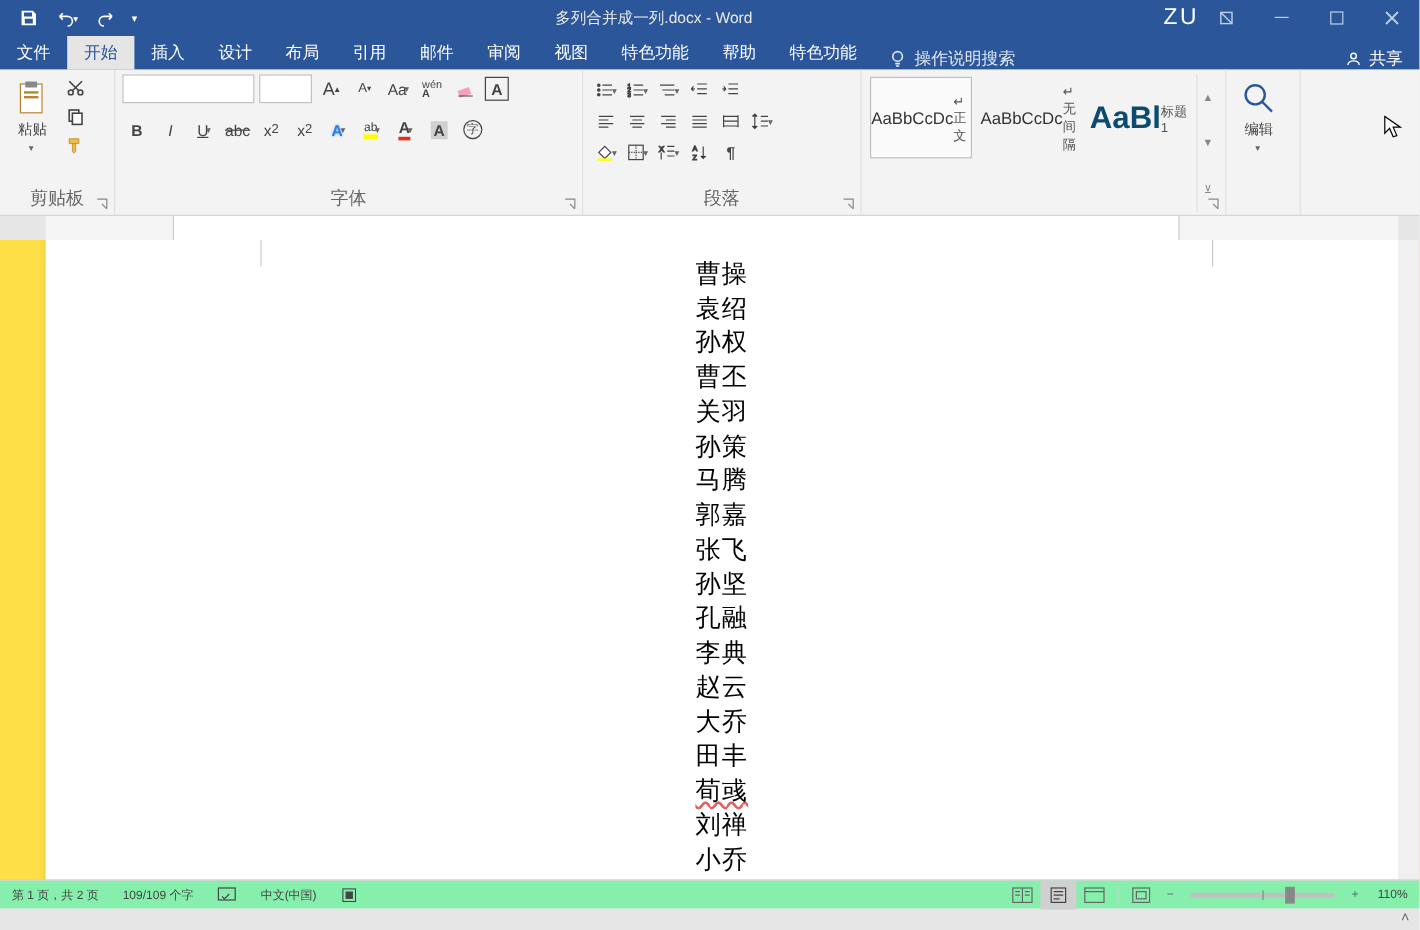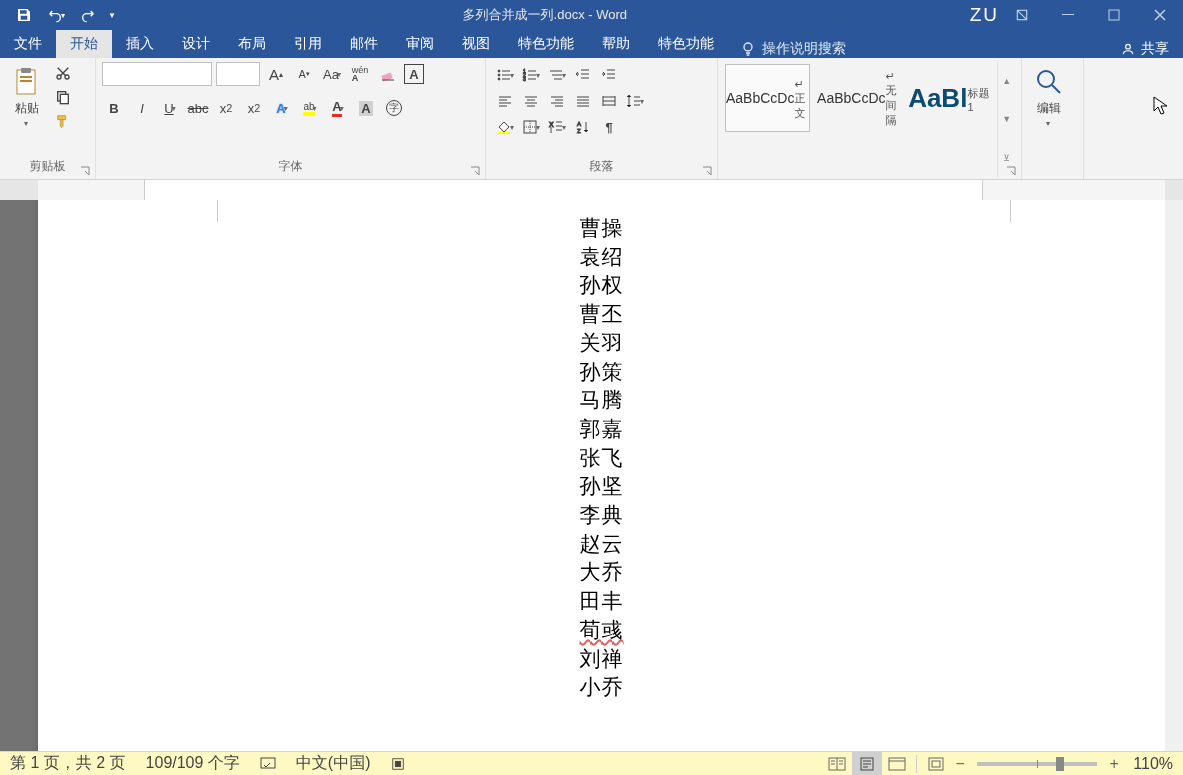--- a/index.html
+++ b/index.html
@@ -19,21 +19,21 @@
 .tabbar { height: 28px; background: #2b579a; display: flex; align-items: flex-end; color: #fff; font-size: 14px; }
 .tab { padding: 4px 14px; cursor: pointer; height: 28px; display: flex; align-items: center; }
 .tab.active { background: #e5e5e5; color: #2b579a; }
 .tab-right { margin-left: auto; display: flex; align-items: center; padding-right: 14px; gap: 6px; }
 .tell-me { display: flex; align-items: center; gap: 6px; padding: 0 12px; color: #e0e8f4; }
 
 
 .ribbon { height: 122px; background: #f3f3f3; border-bottom: 1px solid #d4d4d4; display: flex; }
 .group { border-right: 1px solid #e1e1e1; padding: 4px 6px 2px; display: flex; flex-direction: column; position: relative; }
 .group-body { flex: 1; display: flex; align-items: flex-start; gap: 4px; }
-.group-label { text-align: center; font-size: 12px; color: #666; padding: 2px 0; position: relative; }
+.group-label { text-align: center; font-size: 15px; color: #666; padding: 2px 0; position: relative; }
 .launcher { position: absolute; right: 2px; bottom: 2px; width: 14px; height: 14px; }
 .launcher svg { width: 12px; height: 12px; }
 
 .big-btn { display: flex; flex-direction: column; align-items: center; justify-content: center; width: 42px; gap: 2px; font-size: 12px; color: #444; padding-top: 4px; }
 .big-btn svg { width: 32px; height: 32px; }
 .small-col { display: flex; flex-direction: column; gap: 2px; }
 .small-btn { width: 22px; height: 22px; display: flex; align-items: center; justify-content: center; }
 
 .font-row1 { display: flex; align-items: center; gap: 4px; margin-bottom: 6px; }
 .font-row2 { display: flex; align-items: center; gap: 4px; }
@@ -55,32 +55,32 @@
 .style-name { font-size: 11px; color: #555; margin-top: 2px; }
 .styles-scroll { width: 18px; display: flex; flex-direction: column; border-left: 1px solid #e0e0e0; }
 .styles-scroll div { flex: 1; display: flex; align-items: center; justify-content: center; font-size: 9px; color: #888; cursor: pointer; }
 
 
 .ruler-area { background: #e6e6e6; height: 20px; position: relative; }
 .ruler { position: absolute; left: 38px; right: 18px; top: 0; height: 20px; background: #f5f5f5; }
 .ruler-white { position: absolute; left: 144px; right: 200px; top: 0; height: 20px; background: #fff; border-left: 1px solid #ccc; border-right: 1px solid #ccc; }
 
 
-.doc-area { position: absolute; top: 200px; bottom: 24px; left: 0; right: 0; background: #737373; overflow: hidden; }
+.doc-area { position: absolute; top: 200px; bottom: 24px; left: 0; right: 0; background: #fde047; overflow: hidden; }
 .vscroll { position: absolute; right: 0; top: 0; bottom: 0; width: 18px; background: #f0f0f0; }
 .page { position: absolute; left: 38px; right: 18px; top: -6px; height: 1200px; background: #fff; box-shadow: 0 0 6px rgba(0,0,0,0.15); }
 .margin-mark { position: absolute; top: 2px; width: 26px; height: 26px; }
 .margin-mark.left { left: 154px; border-left: 1px solid #ccc; border-bottom: 1px solid #ccc; transform: rotate(180deg); }
 .margin-mark.right { right: 154px; border-right: 1px solid #ccc; border-bottom: 1px solid #ccc; transform: rotate(180deg) scaleX(-1); }
 .content { position: absolute; left: 0; right: 0; top: 20px; text-align: center; }
 .content div { font-family: "SimSun", serif; font-size: 21px; color: #000; line-height: 28.7px; letter-spacing: 1px; }
 .content div.spell { text-decoration: wavy underline #e06060; text-decoration-skip-ink: none; }
 
 
-.statusbar { position: absolute; bottom: 0; left: 0; right: 0; height: 24px; background: #fef9c3; border-top: 1px solid #d4d4d4; display: flex; align-items: center; font-size: 16px; color: #444; }
+.statusbar { position: absolute; bottom: 18px; left: 0; right: 0; height: 24px; background: #86efac; border-top: 1px solid #d4d4d4; display: flex; align-items: center; font-size: 10px; color: #444; }
 .sb-item { padding: 0 10px; display: flex; align-items: center; gap: 4px; height: 100%; }
 .sb-right { margin-left: auto; display: flex; align-items: center; height: 100%; }
 .view-btn { width: 30px; height: 24px; display: flex; align-items: center; justify-content: center; cursor: pointer; }
 .view-btn.active { background: #d0d0d0; }
 .zoom-slider { width: 120px; height: 4px; background: #c0c0c0; position: relative; margin: 0 8px; }
 .zoom-slider .tick { position: absolute; width: 1px; height: 8px; background: #888; top: -2px; left: 50%; }
 .zoom-slider .thumb { position: absolute; width: 8px; height: 14px; background: #888; top: -5px; left: 66%; }
 .zoom-btn { width: 18px; text-align: center; cursor: pointer; color: #666; }
 
 .collapse-btn { position: absolute; right: 2px; bottom: 2px; width: 20px; height: 18px; display: flex; align-items: center; justify-content: center; color: #666; font-size: 12px; cursor: pointer; }
@@ -440,20 +440,21 @@
         <div>曹操</div>
         <div>袁绍</div>
         <div>孙权</div>
         <div>曹丕</div>
         <div>关羽</div>
         <div>孙策</div>
         <div>马腾</div>
         <div>郭嘉</div>
         <div>张飞</div>
         <div>孙坚</div>
+        <div>孔融</div>
         <div>李典</div>
         <div>赵云</div>
         <div>大乔</div>
         <div>田丰</div>
         <div class="spell">荀彧</div>
         <div>刘禅</div>
         <div>小乔</div>
       </div>
   </div>
   <div class="vscroll"></div>

